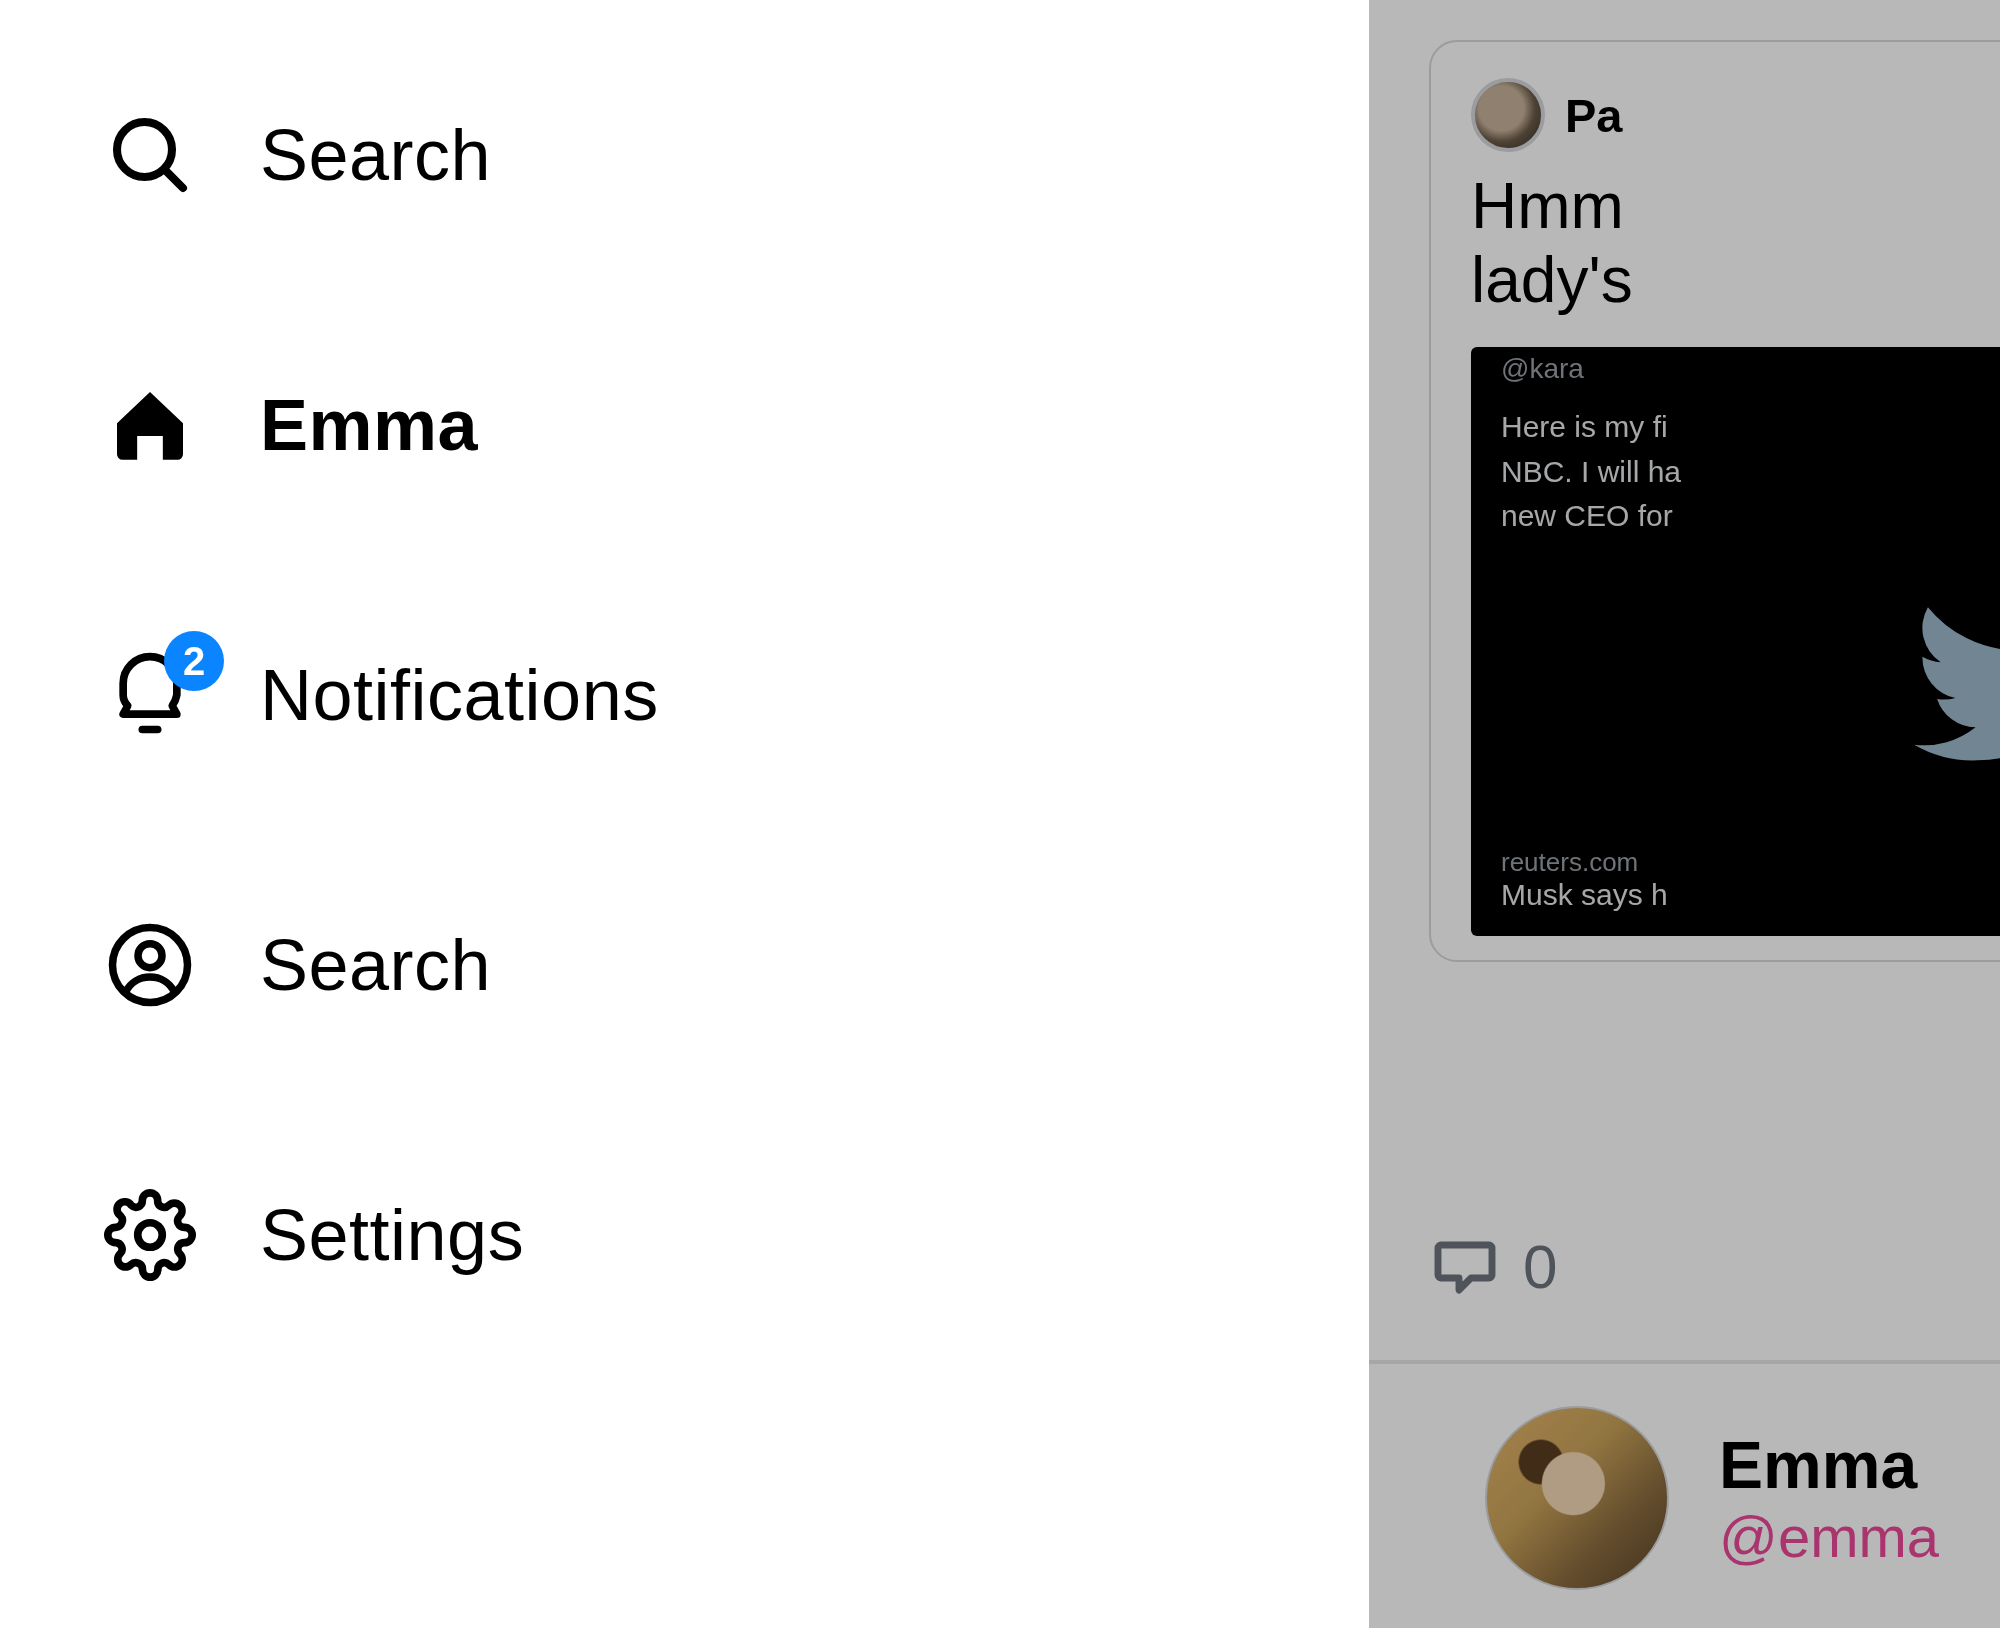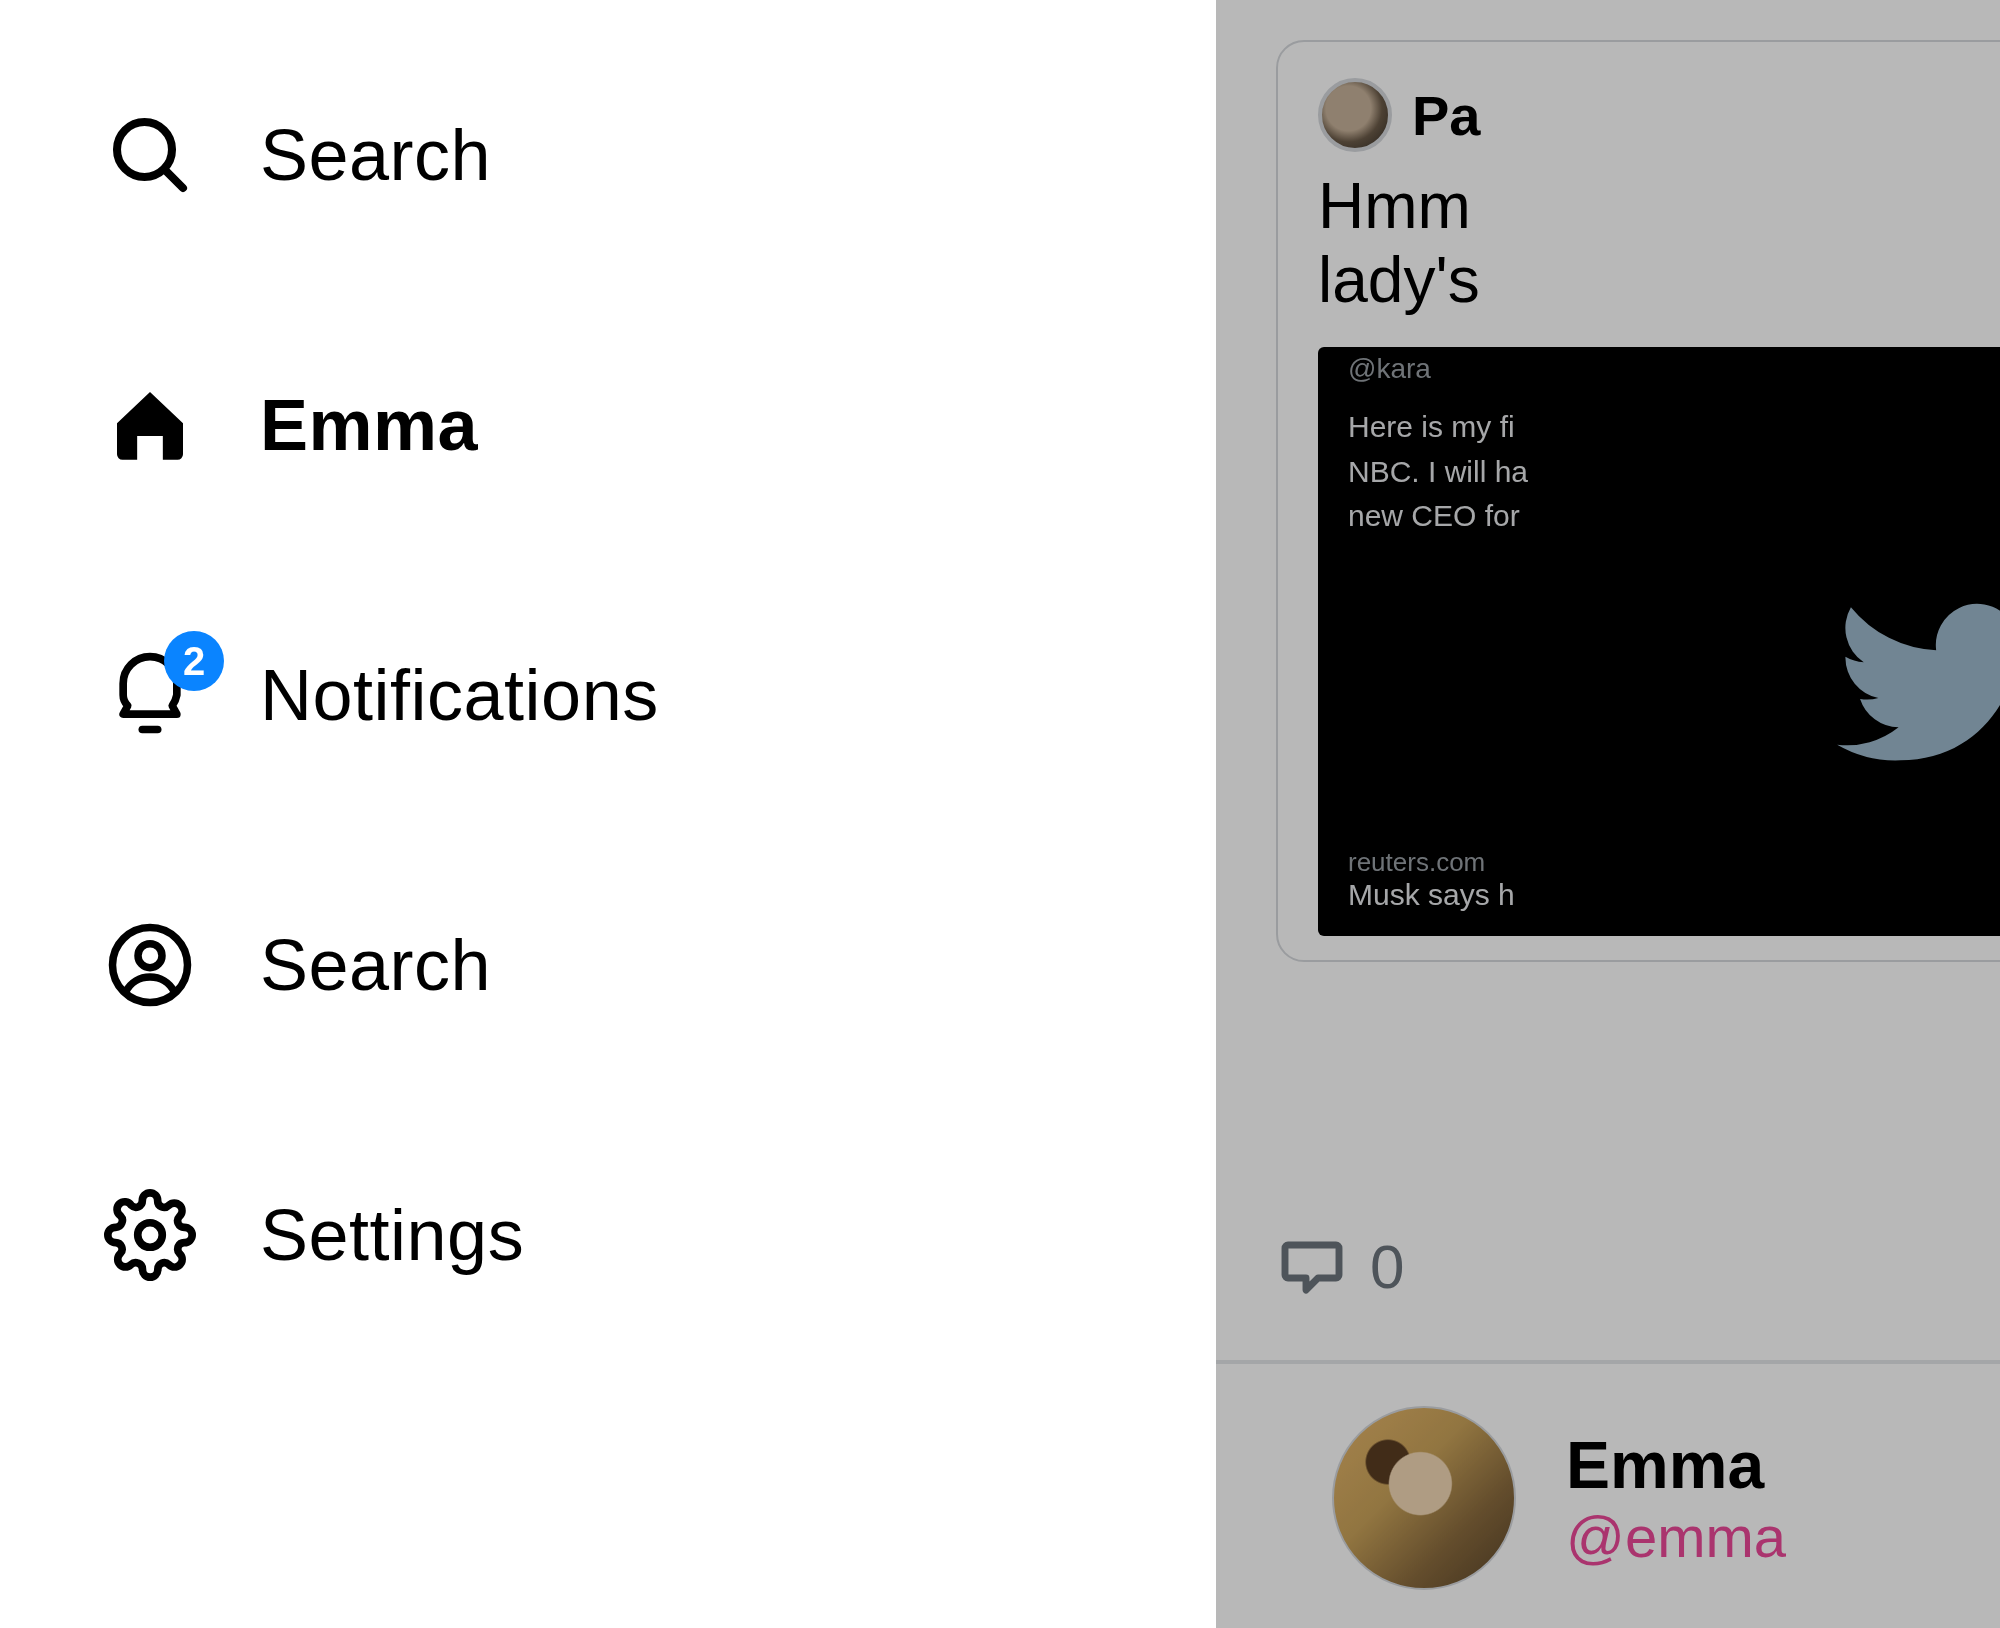--- a/index.html
+++ b/index.html
@@ -1,21 +1,21 @@
 <!DOCTYPE html>
 <html><head>
 <meta charset="utf-8">
 <style>
   * { box-sizing: border-box; margin: 0; padding: 0; }
   html, body { width: 2000px; height: 1628px; overflow: hidden; font-family: -apple-system, BlinkMacSystemFont, "Segoe UI", Helvetica, Arial, sans-serif; }
   body { display: flex; }
 
   
   .sidebar {
-    width: 1216px;
+    width: 1369px;
     height: 100%;
     background: #fff;
     padding-top: 20px;
     padding-left: 100px;
   }
   .nav-item {
     display: flex;
     align-items: center;
     gap: 60px;
     height: 270px;
@@ -79,21 +79,21 @@
     background: #fff;
     padding: 36px 40px 24px 40px;
   }
   .post-header { display: flex; align-items: center; gap: 20px; }
   .avatar-small {
     width: 74px; height: 74px; border-radius: 50%;
     background: radial-gradient(circle at 40% 40%, #c7b29a 0 40%, #6b5b49 60%, #2f2a24 100%);
     border: 4px solid #d6d9dd;
     flex: none;
   }
-  .post-name { font-size: 56px; font-weight: 800; color: #000; white-space: nowrap; }
+  .post-name { font-size: 47px; font-weight: 800; color: #000; white-space: nowrap; }
   .post-body { font-size: 64px; color: #000; line-height: 1.15; margin-top: 18px; white-space: nowrap; }
 
   .embed {
     margin-top: 30px;
     background: #000;
     border-radius: 6px;
     color: #d5d8dc;
     padding: 0 30px 24px 30px;
     overflow: hidden;
   }

